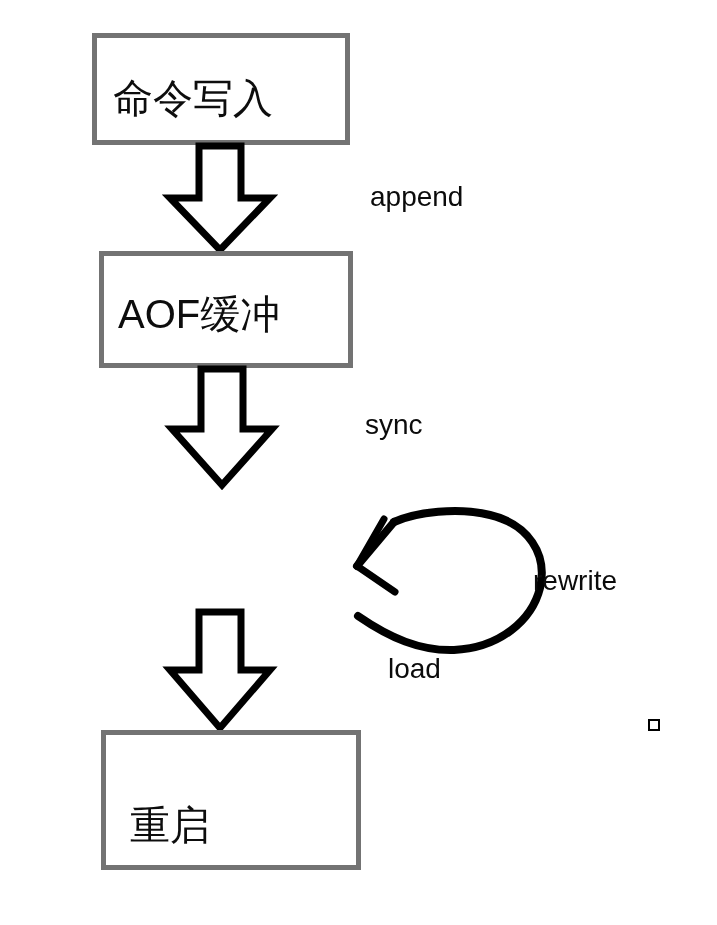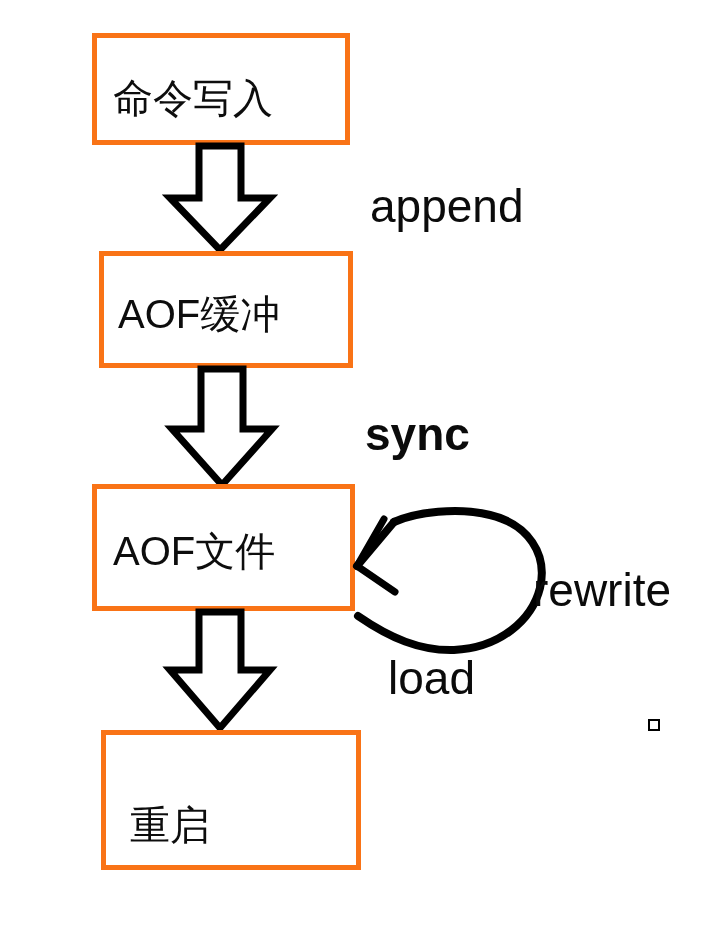--- a/index.html
+++ b/index.html
@@ -13,35 +13,35 @@
   #canvas {
     position: relative;
     width: 717px;
     height: 925px;
     background: #ffffff;
     overflow: hidden;
   }
   .node-box {
     position: absolute;
     box-sizing: border-box;
-    border: 5px solid #f97316;
+    border: 5px solid #737373;
     background: #ffffff;
     display: flex;
     align-items: center;
   }
   .node-label {
     font-size: 40px;
     line-height: 1;
     color: #0d0d0d;
     white-space: nowrap;
     font-family: "Liberation Sans", "DejaVu Sans", sans-serif;
   }
   .edge-label {
     position: absolute;
-    font-size: 46px;
+    font-size: 28px;
     line-height: 1;
     color: #0b0b0b;
     white-space: nowrap;
     font-family: "Liberation Sans", "DejaVu Sans", sans-serif;
     text-align: center;
   }
   .arrow-svg {
     position: absolute;
     overflow: visible;
   }
@@ -72,25 +72,22 @@
   <div class="edge-label" id="label-append" style="left: 370px; top: 183px;">append</div>
 
   <div class="node-box" id="node-aof-buffer" style="left: 99px; top: 251px; width: 254px; height: 117px;">
     <span class="node-label" style="padding: 8px 0px 0px 14px;">AOF缓冲</span>
   </div>
 
   <svg class="arrow-svg" id="arrow-sync" width="108" height="120" viewBox="0 0 108 120" style="left: 168px; top: 369px;">
     <polygon points="33,0 75,0 75,60 104,60 54,116 4,60 33,60" fill="#ffffff" stroke="#000000" stroke-width="7" stroke-linejoin="miter"></polygon>
   </svg>
 
-  <div class="edge-label" id="label-sync" style="left: 365px; top: 411px; font-weight: bold;">sync</div>
+  <div class="edge-label" id="label-sync" style="left: 365px; top: 411px;">sync</div>
 
-  <div class="node-box" id="node-aof-file" style="left: 92px; top: 484px; width: 263px; height: 127px;">
-    <span class="node-label" style="padding: 6px 0px 0px 16px;">AOF文件</span>
-  </div>
 
   <svg class="loop-svg" id="loop-rewrite" width="250" height="180" viewBox="0 0 250 180" style="left: 350px; top: 488px;">
     <path d="M 8,128 C 40,150 70,163 104,162 C 150,160 182,132 190,100
              C 198,66 178,36 140,27 C 108,19 66,24 44,34" fill="none" stroke="#000000" stroke-width="8" stroke-linecap="round" stroke-linejoin="round"></path>
     <path d="M 44,34 L 7,78" fill="none" stroke="#000000" stroke-width="8" stroke-linecap="round"></path>
     <path d="M 7,78 L 34,31" fill="none" stroke="#000000" stroke-width="7" stroke-linecap="round"></path>
     <path d="M 7,78 L 45,104" fill="none" stroke="#000000" stroke-width="7" stroke-linecap="round"></path>
   </svg>
 
   <div class="edge-label" id="label-rewrite" style="left: 533px; top: 567px;">rewrite</div>

